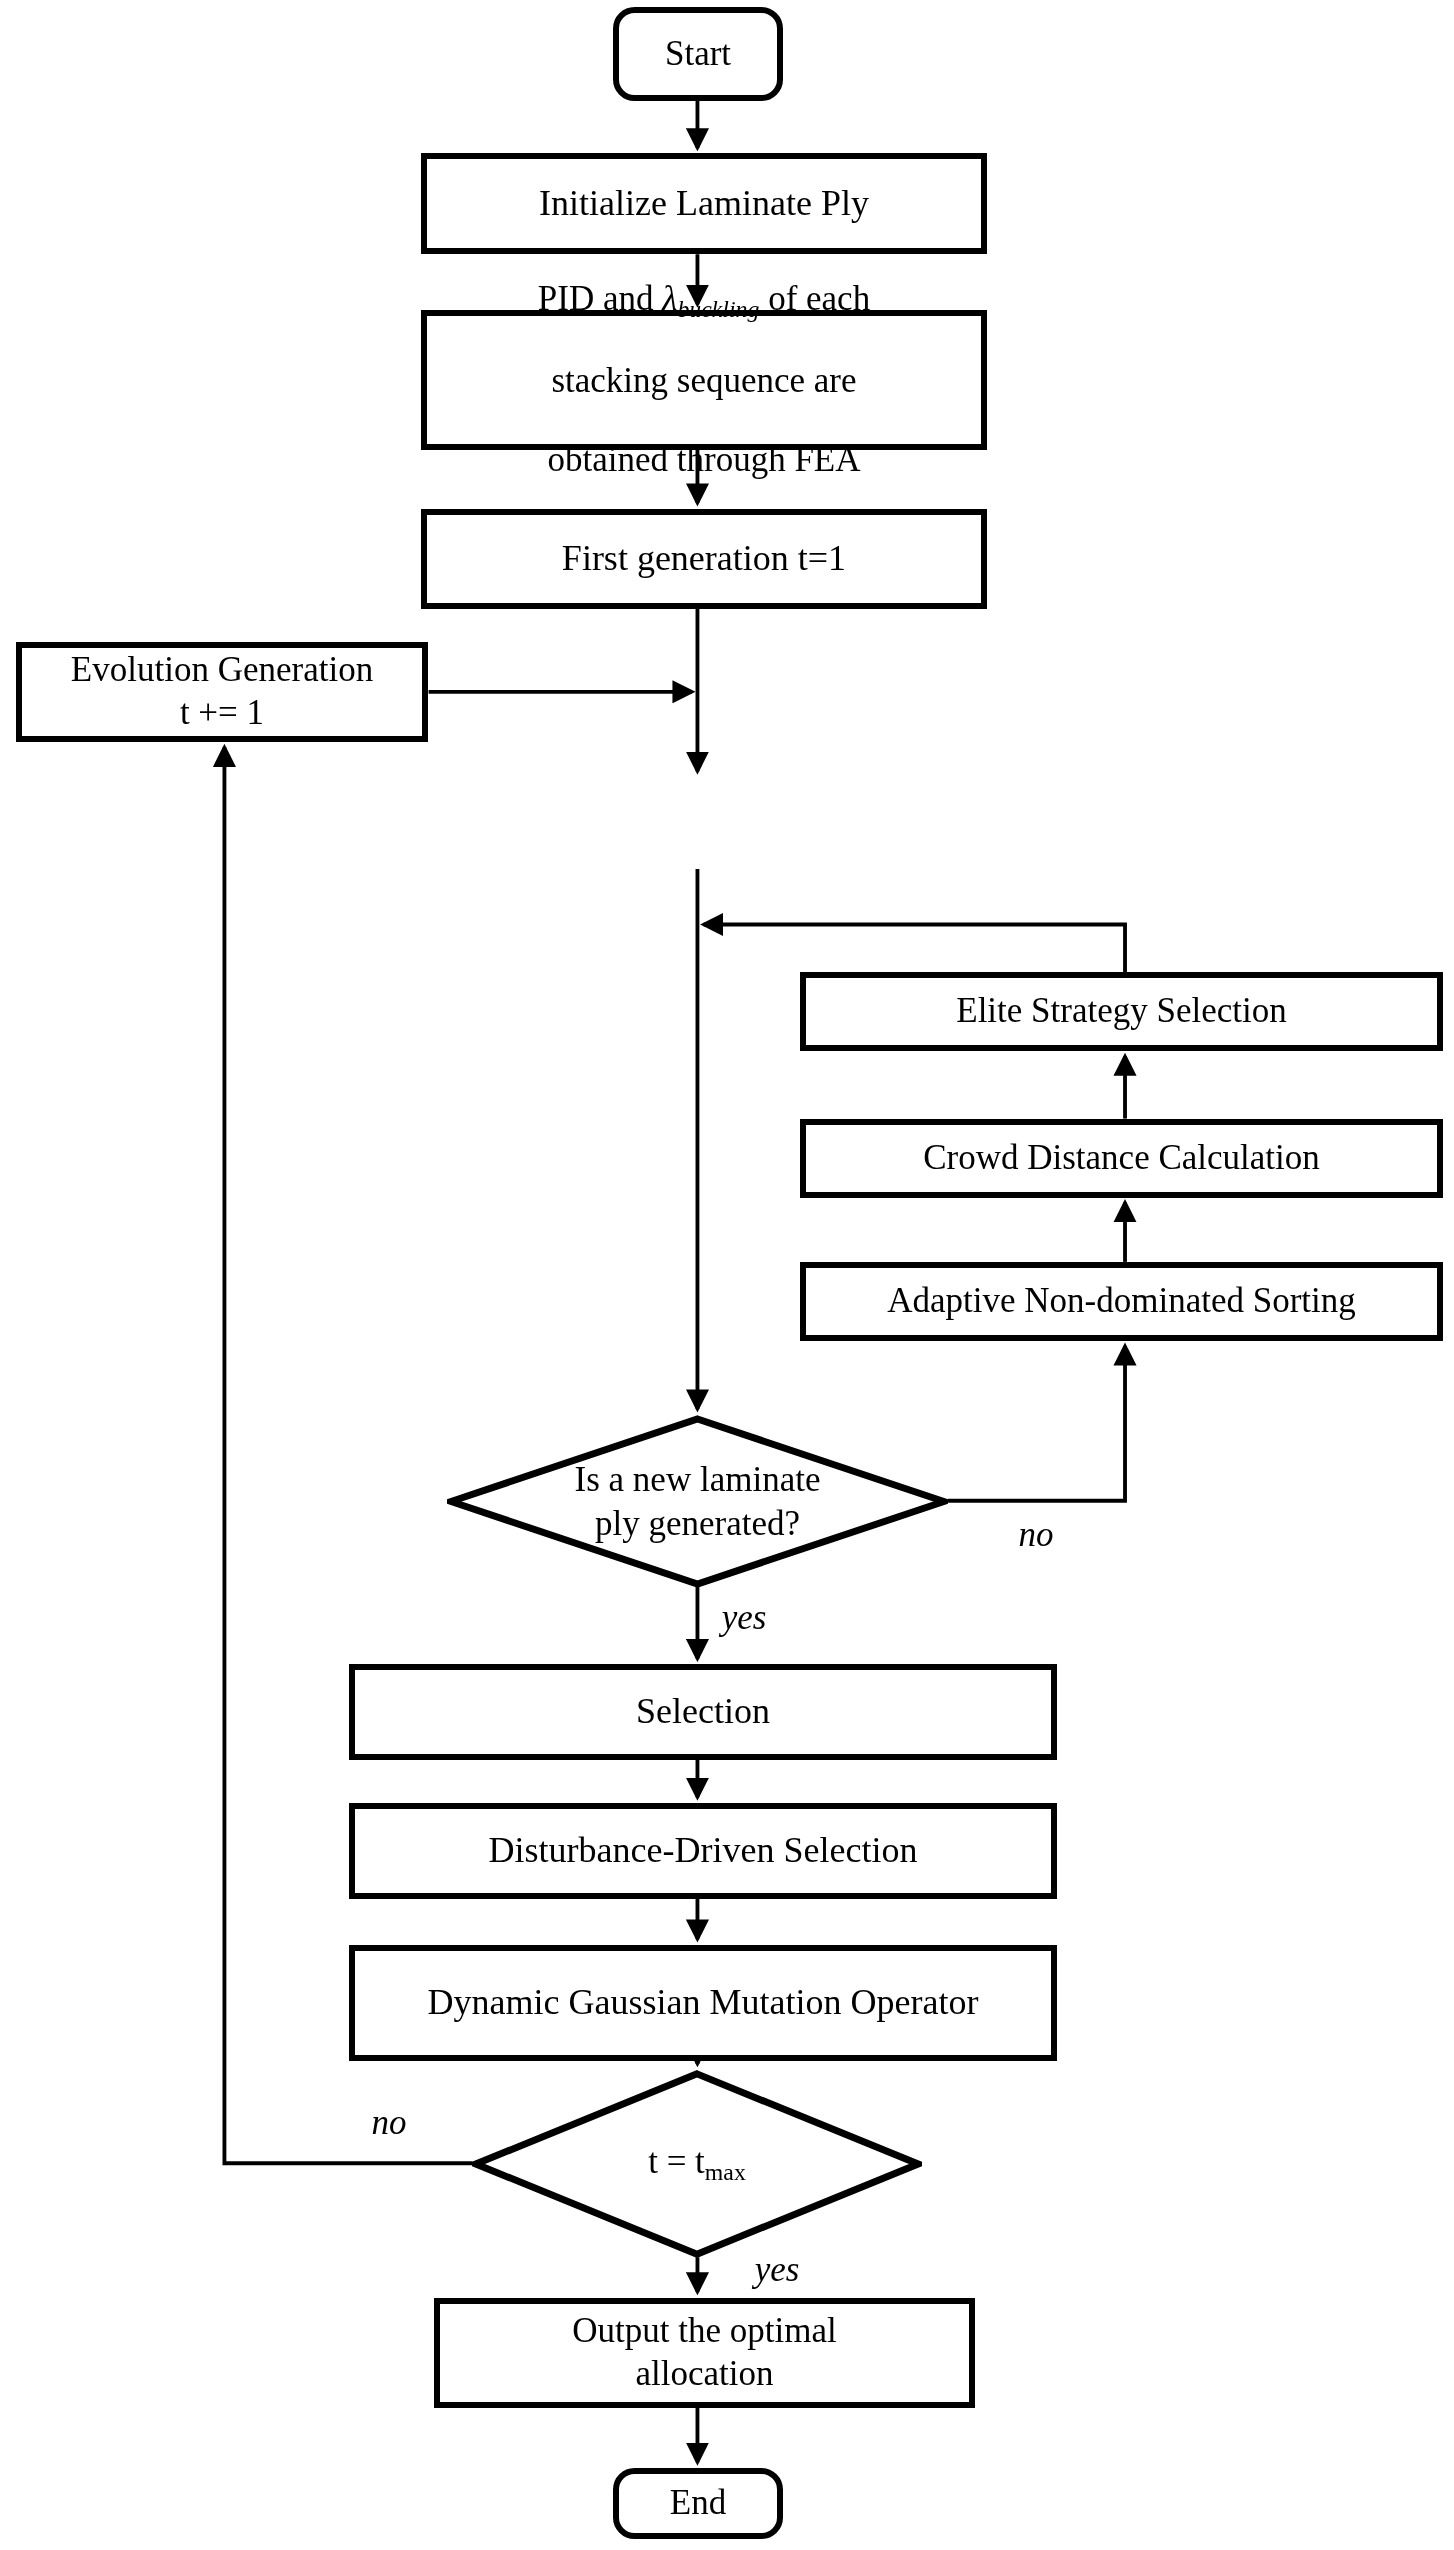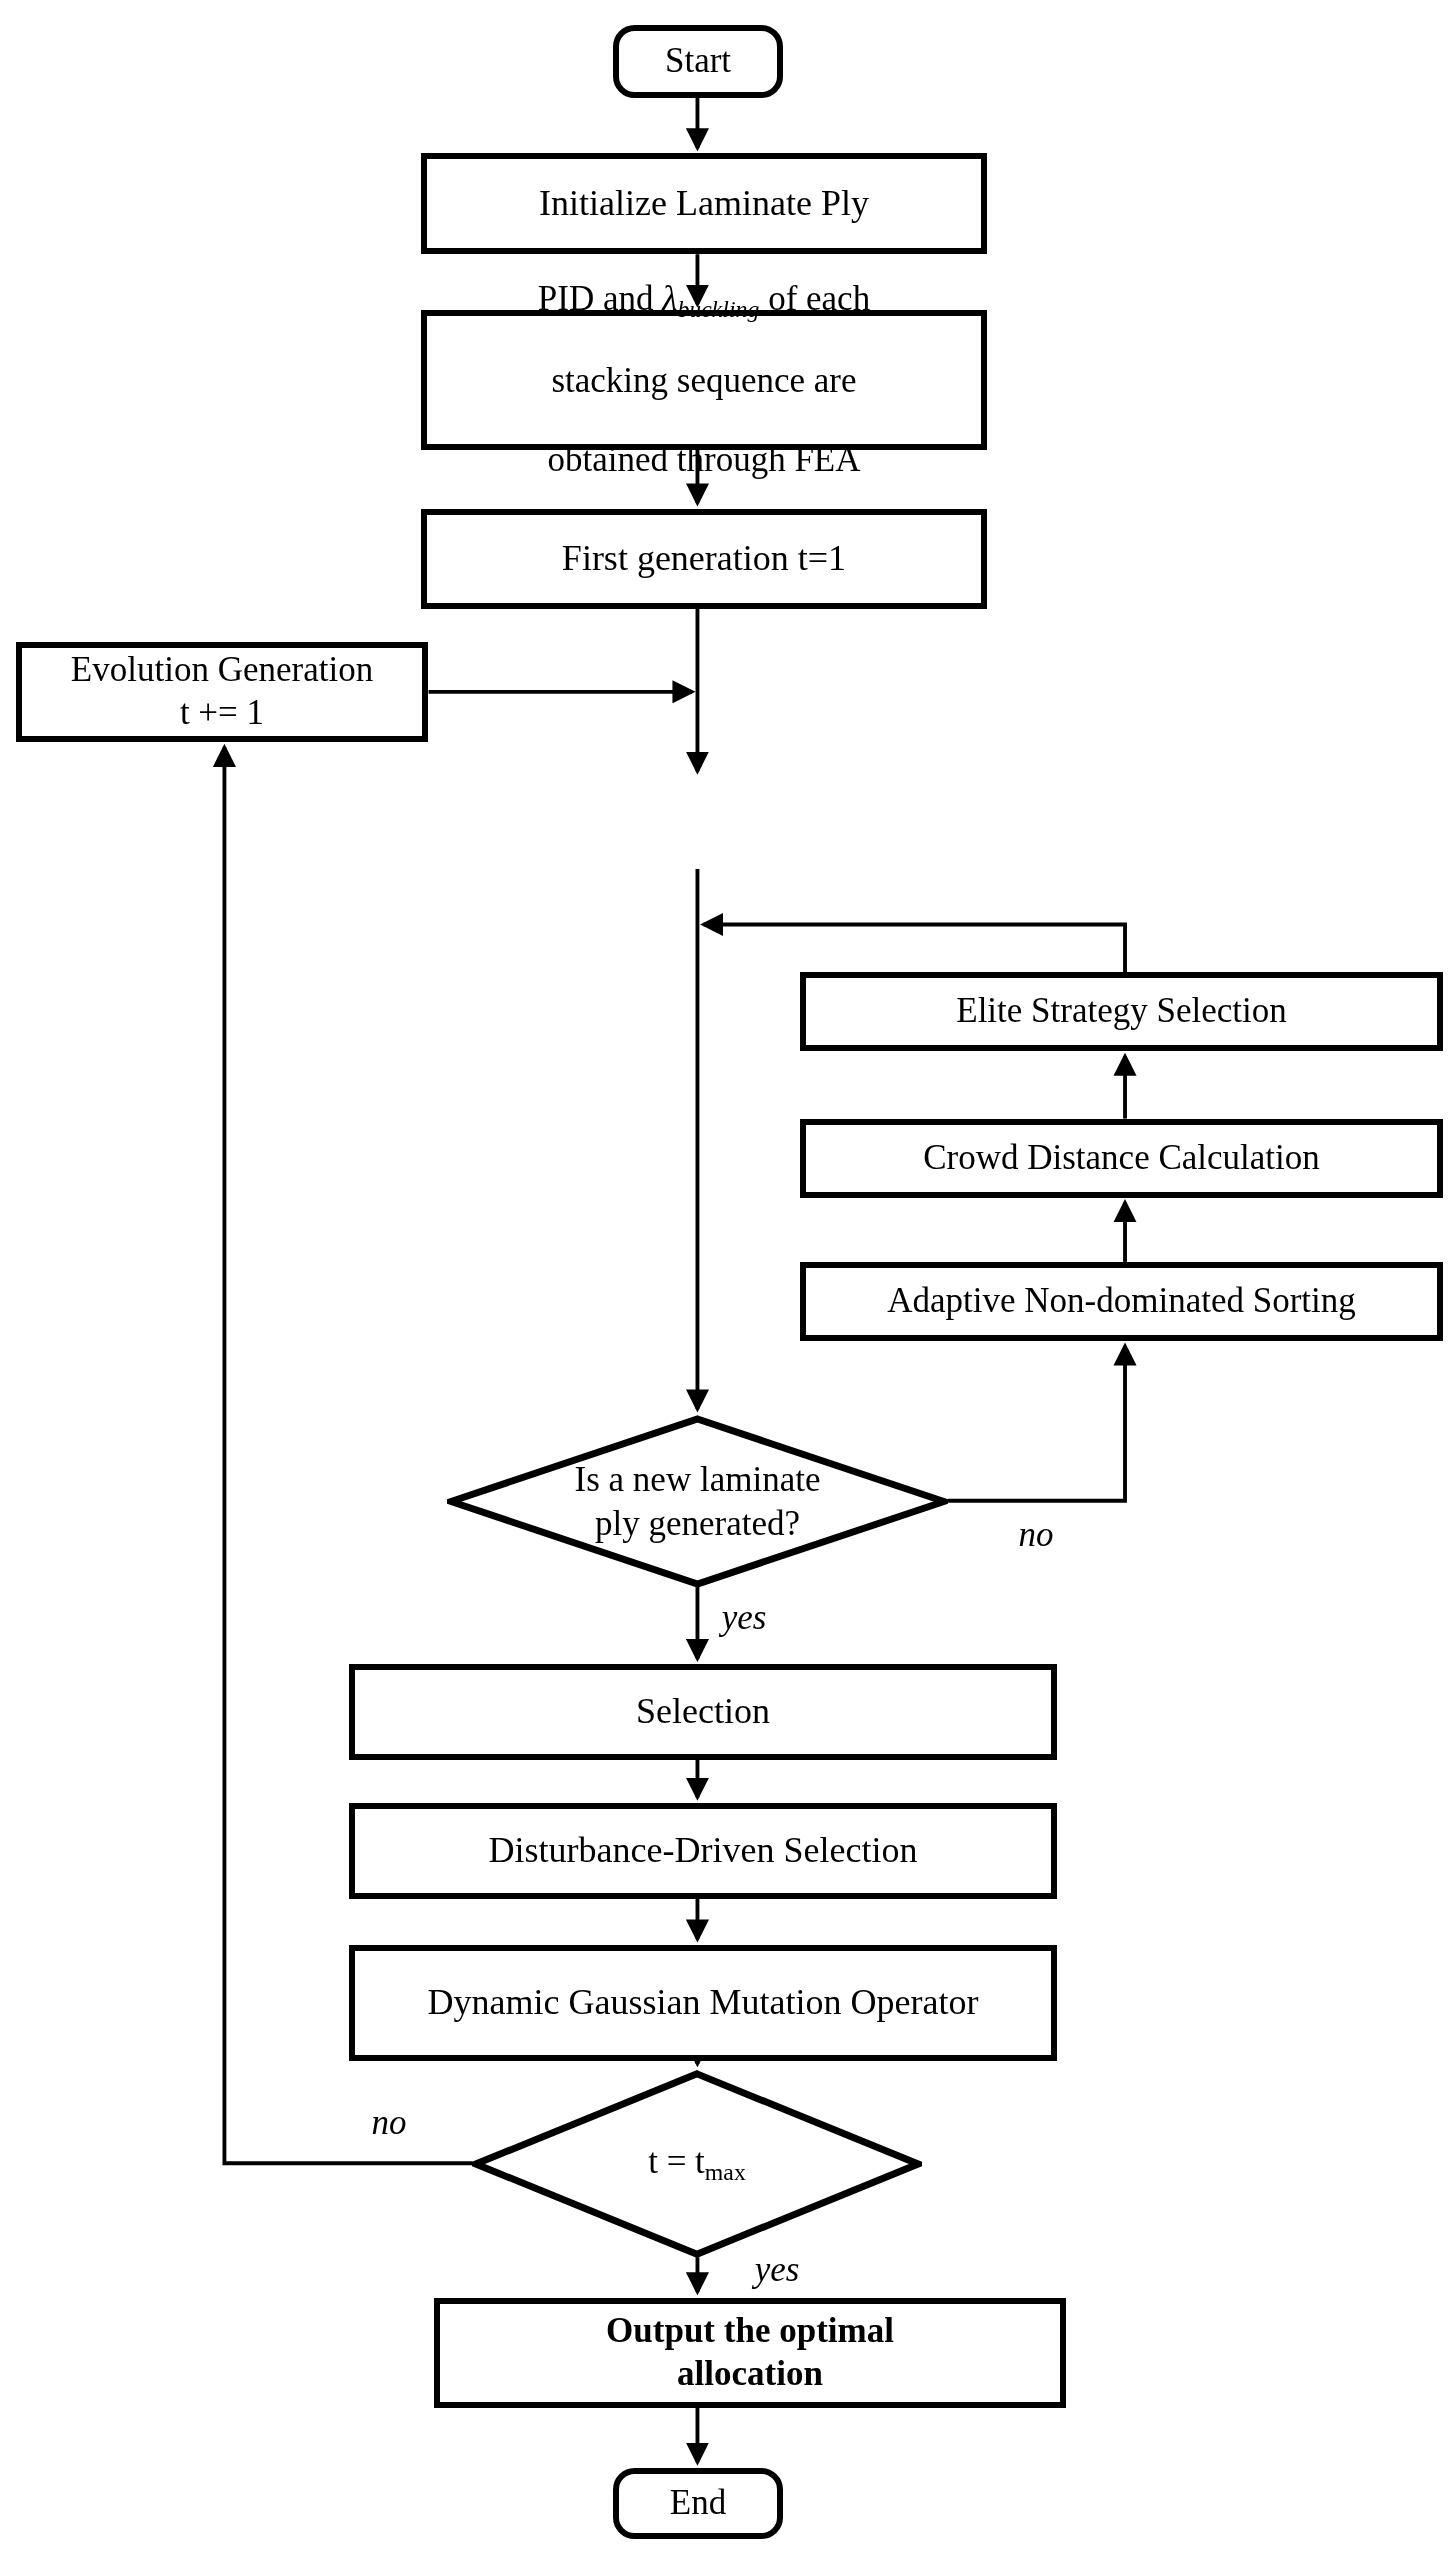--- a/index.html
+++ b/index.html
@@ -48,21 +48,21 @@
       <path d="M905 2060 V2153" marker-end="url(#arrow)"></path>
       <path d="M905 2284 V2333" marker-end="url(#arrow)"></path>
       <path d="M905 2464 V2517" marker-end="url(#arrow)"></path>
       <path d="M905 2648 V2679" marker-end="url(#arrow)"></path>
       <path d="M613 2808 H291 V970" marker-end="url(#arrow)"></path>
       <path d="M905 2930 V2975" marker-end="url(#arrow)"></path>
       <path d="M905 3125 V3196" marker-end="url(#arrow)"></path>
     </g>
   </svg>
 
-  <div class="node term" style="left:613px; top:25px; width:170px; height:73px;">
+  <div class="node term" style="left:613px; top:7px; width:170px; height:94px;">
     <span>Start</span>
   </div>
 
   <div class="node rect" style="left:421px; top:153px; width:566px; height:101px;text-align:right;">
     <span>Initialize Laminate Ply</span>
   </div>
 
   <div class="node rect" style="left:421px; top:310px; width:566px; height:140px; font-size:35px;gap:36px;">
     <span>
       <span>PID and </span><span class="lam">λ</span><span class="sub-it">buckling</span><span> of each</span>
@@ -119,21 +119,21 @@
     <svg width="450" height="188" viewBox="0 0 584 244">
       <polygon points="292,5 579,122 292,239 5,122" fill="#fff" stroke="#000" stroke-width="9"></polygon>
     </svg>
     <div class="dlabel">
       <span>
         <span>t = t</span><span class="sub-up">max</span>
       </span>
     </div>
   </div>
 
-  <div class="node rect" style="left:434px; top:2298px; width:632px; height:110px; font-size:35px;font-weight:bold;">
+  <div class="node rect" style="left:434px; top:2298px; width:541px; height:110px; font-size:35px;">
     <span>Output the optimal</span>
     <span>allocation</span>
   </div>
 
   <div class="node term" style="left:613px; top:2468px; width:170px; height:71px;">
     <span>End</span>
   </div>
 
   <div class="elabel" style="left:1036px; top:1535px;">no</div>
   <div class="elabel" style="left:744px; top:1618px;">yes</div>

